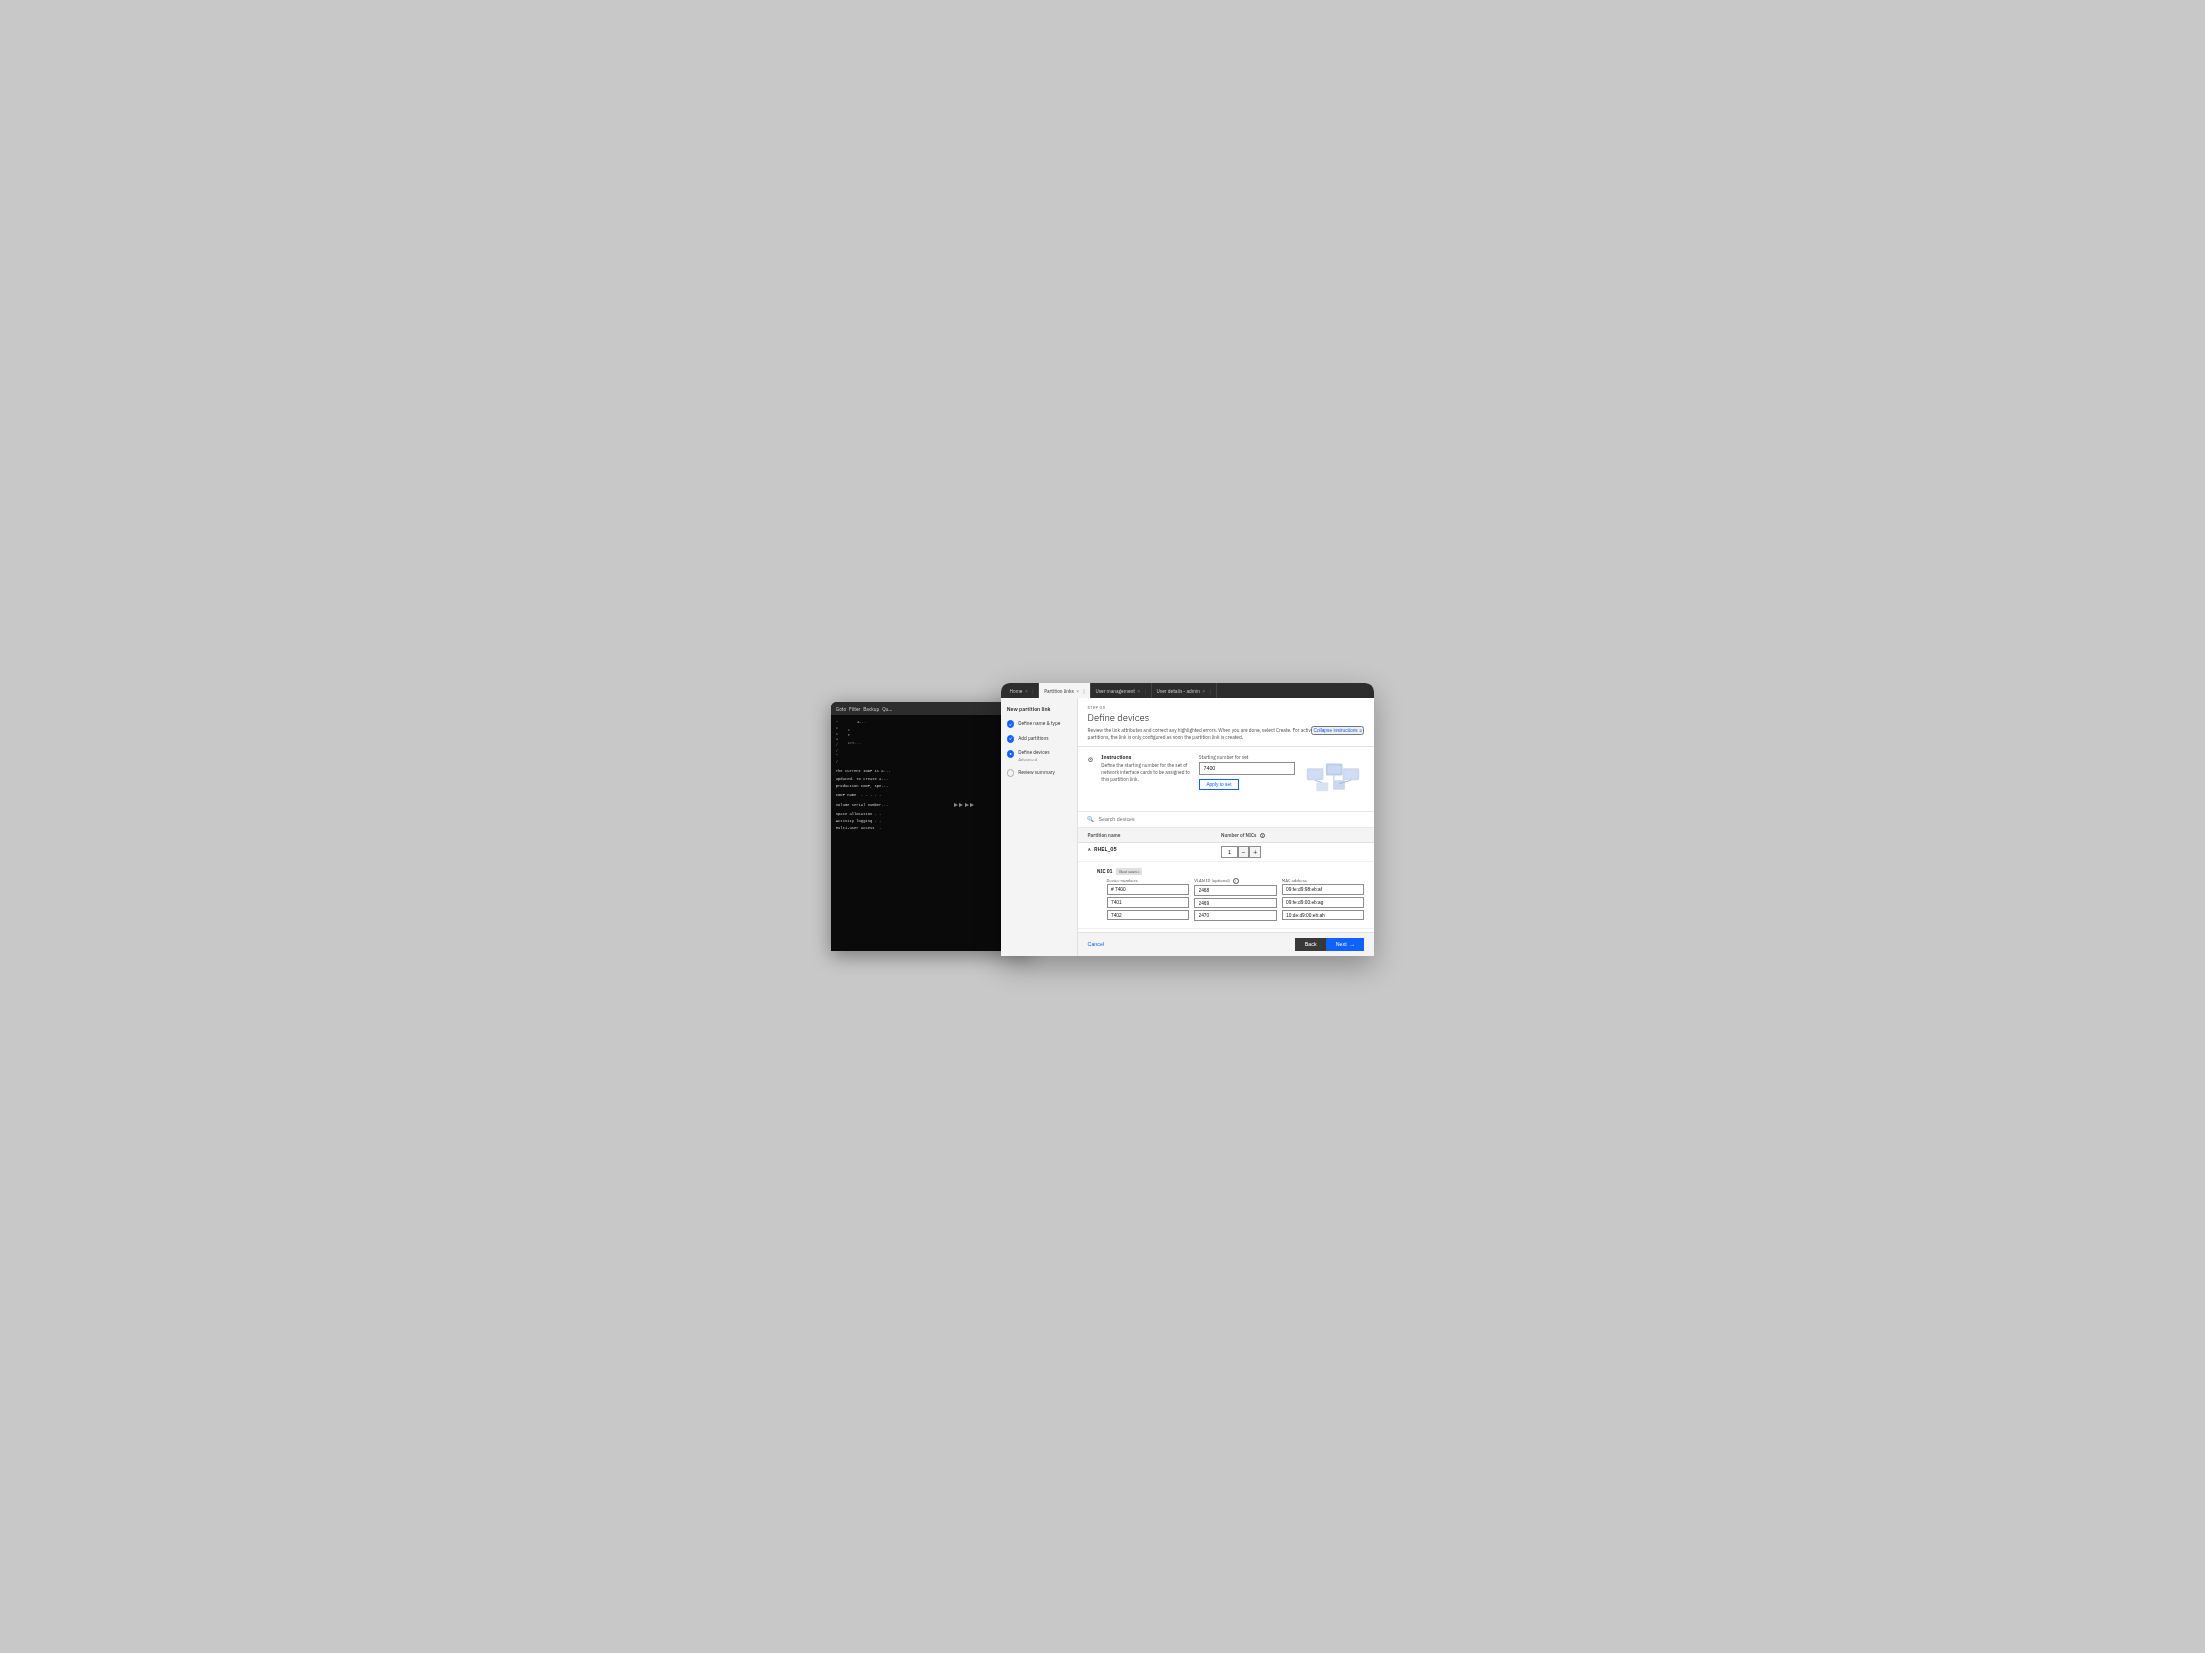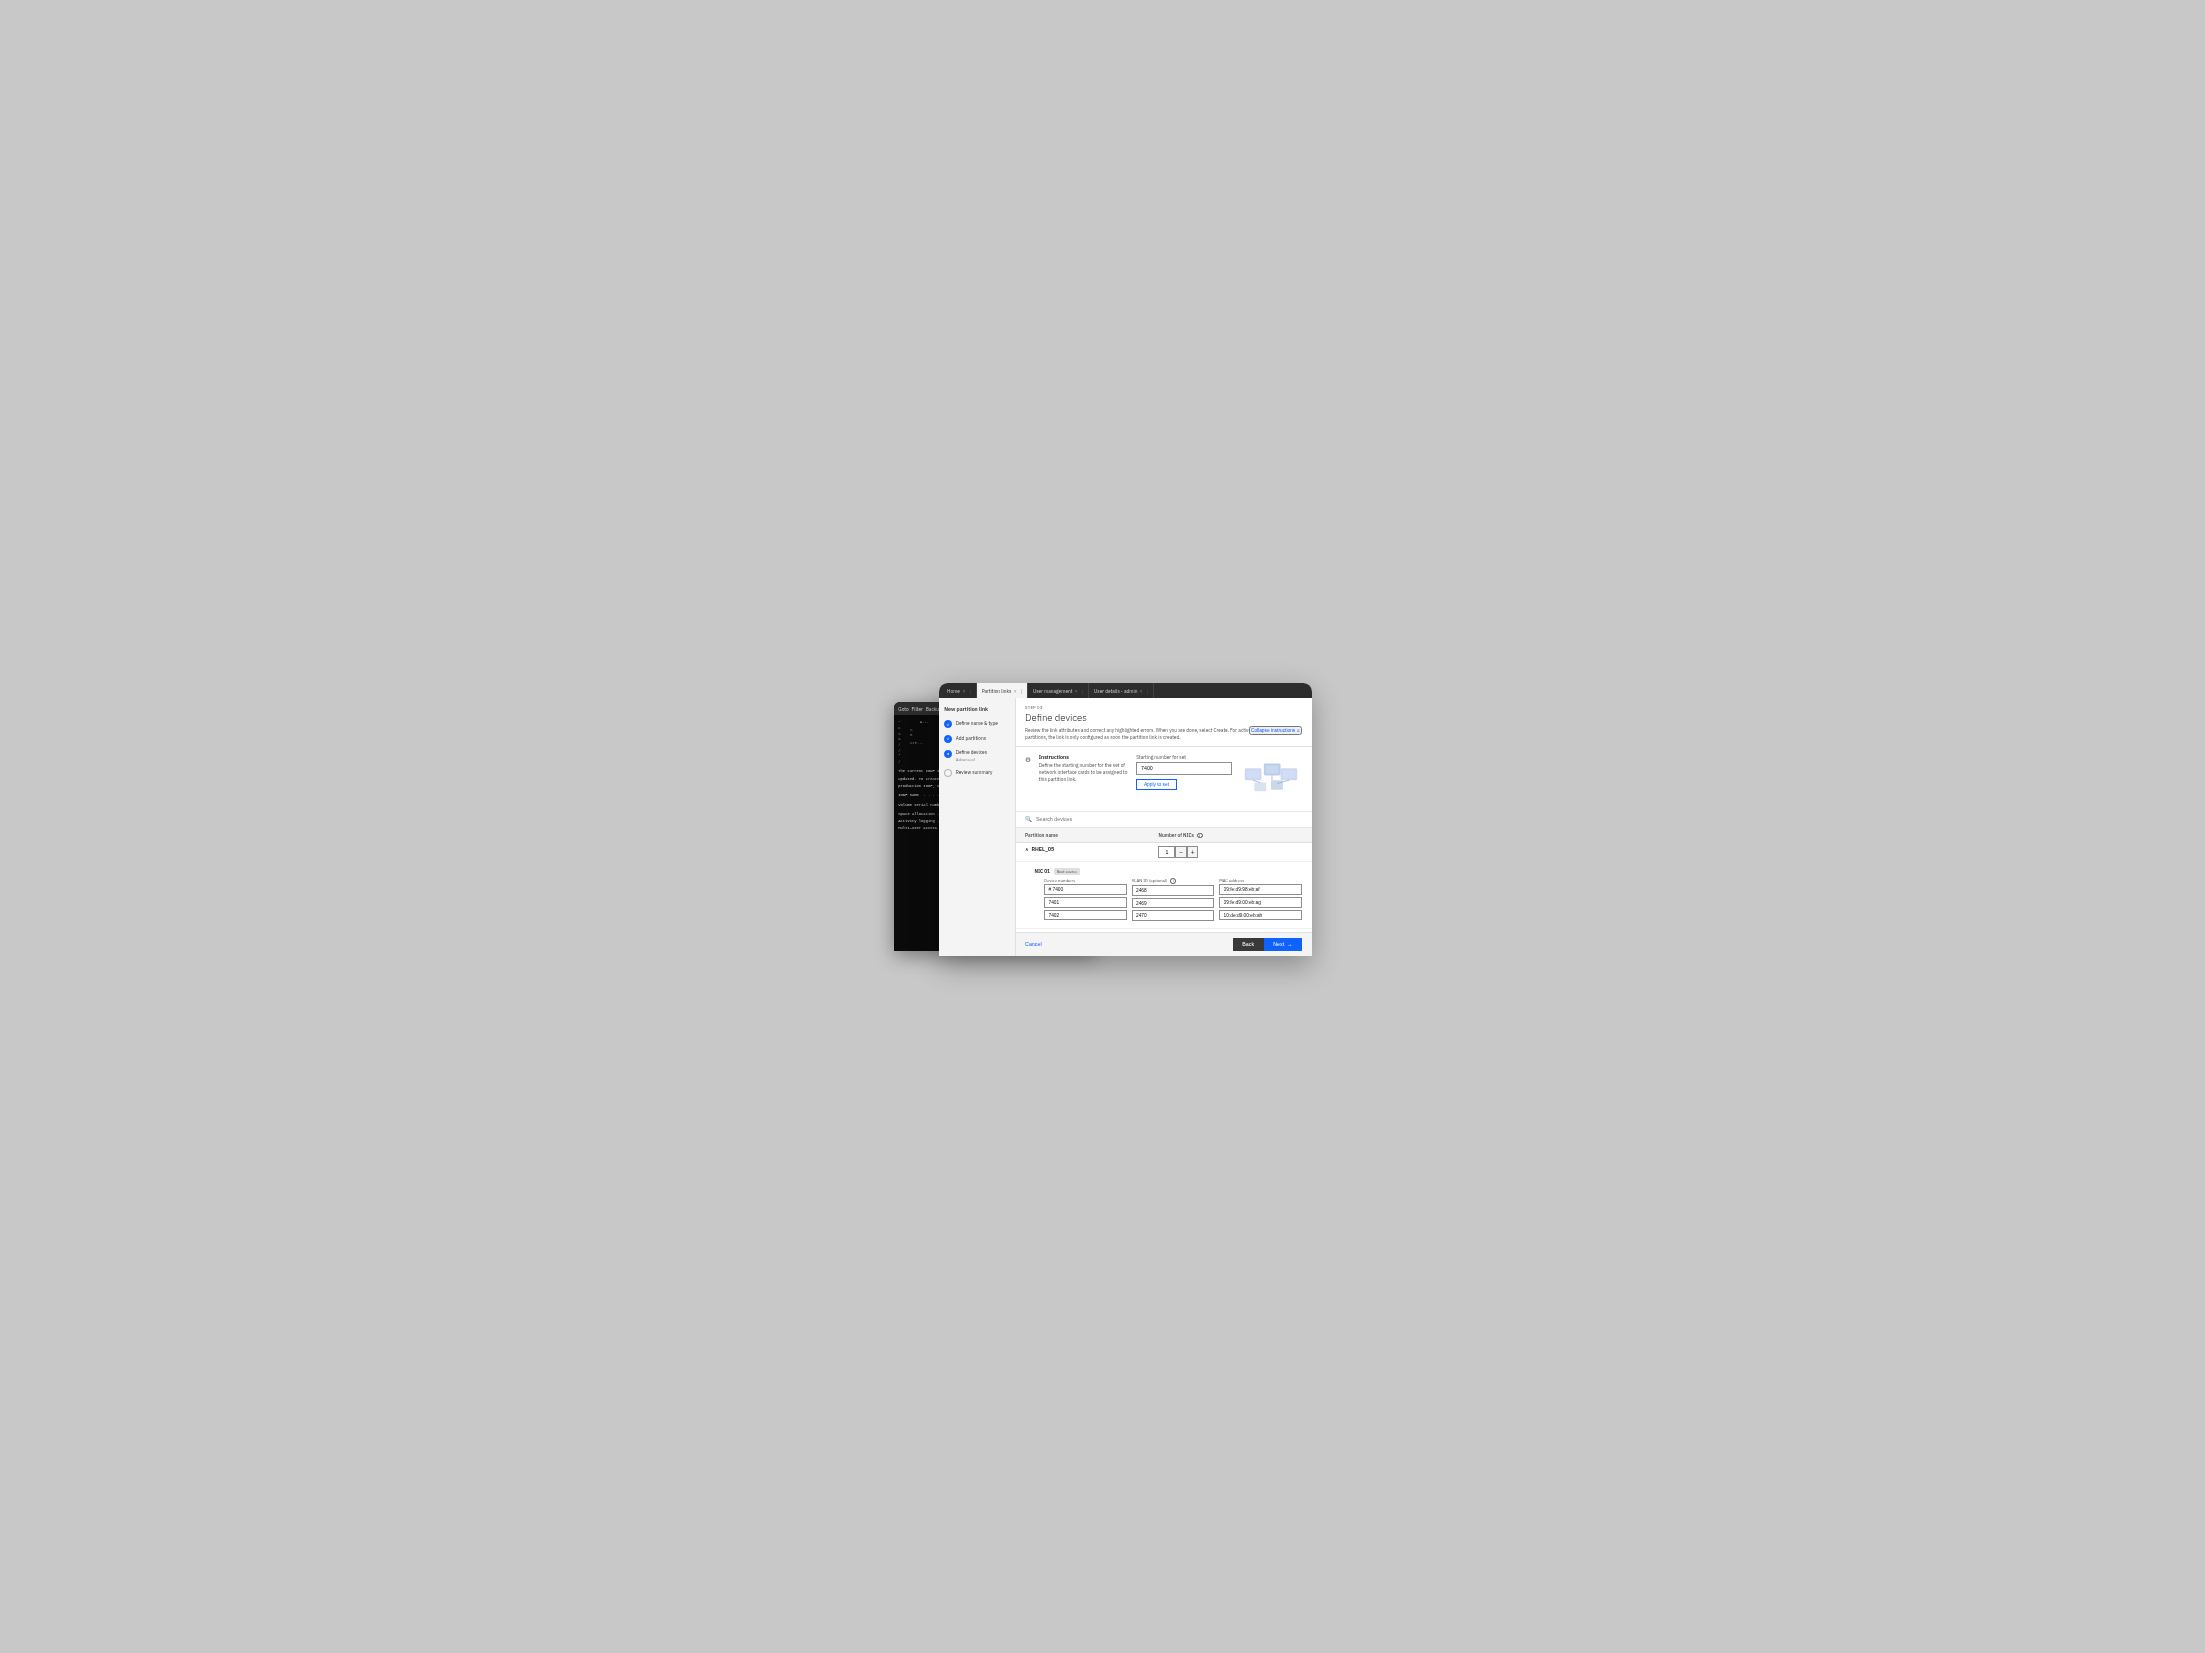--- a/index.html
+++ b/index.html
@@ -8,21 +8,21 @@
       display: flex;
       align-items: center;
       justify-content: center;
       min-height: 100vh;
       font-family: 'IBM Plex Sans', Arial, sans-serif;
       font-size: 6.2px;
     }
 
     .scene {
       position: relative;
-      width: 418px;
+      width: 543px;
       height: 287px;
       padding-left: 32px;
     }
 
     
     .terminal-laptop {
       position: absolute;
       left: 0;
       top: 19px;
       width: 201px;

